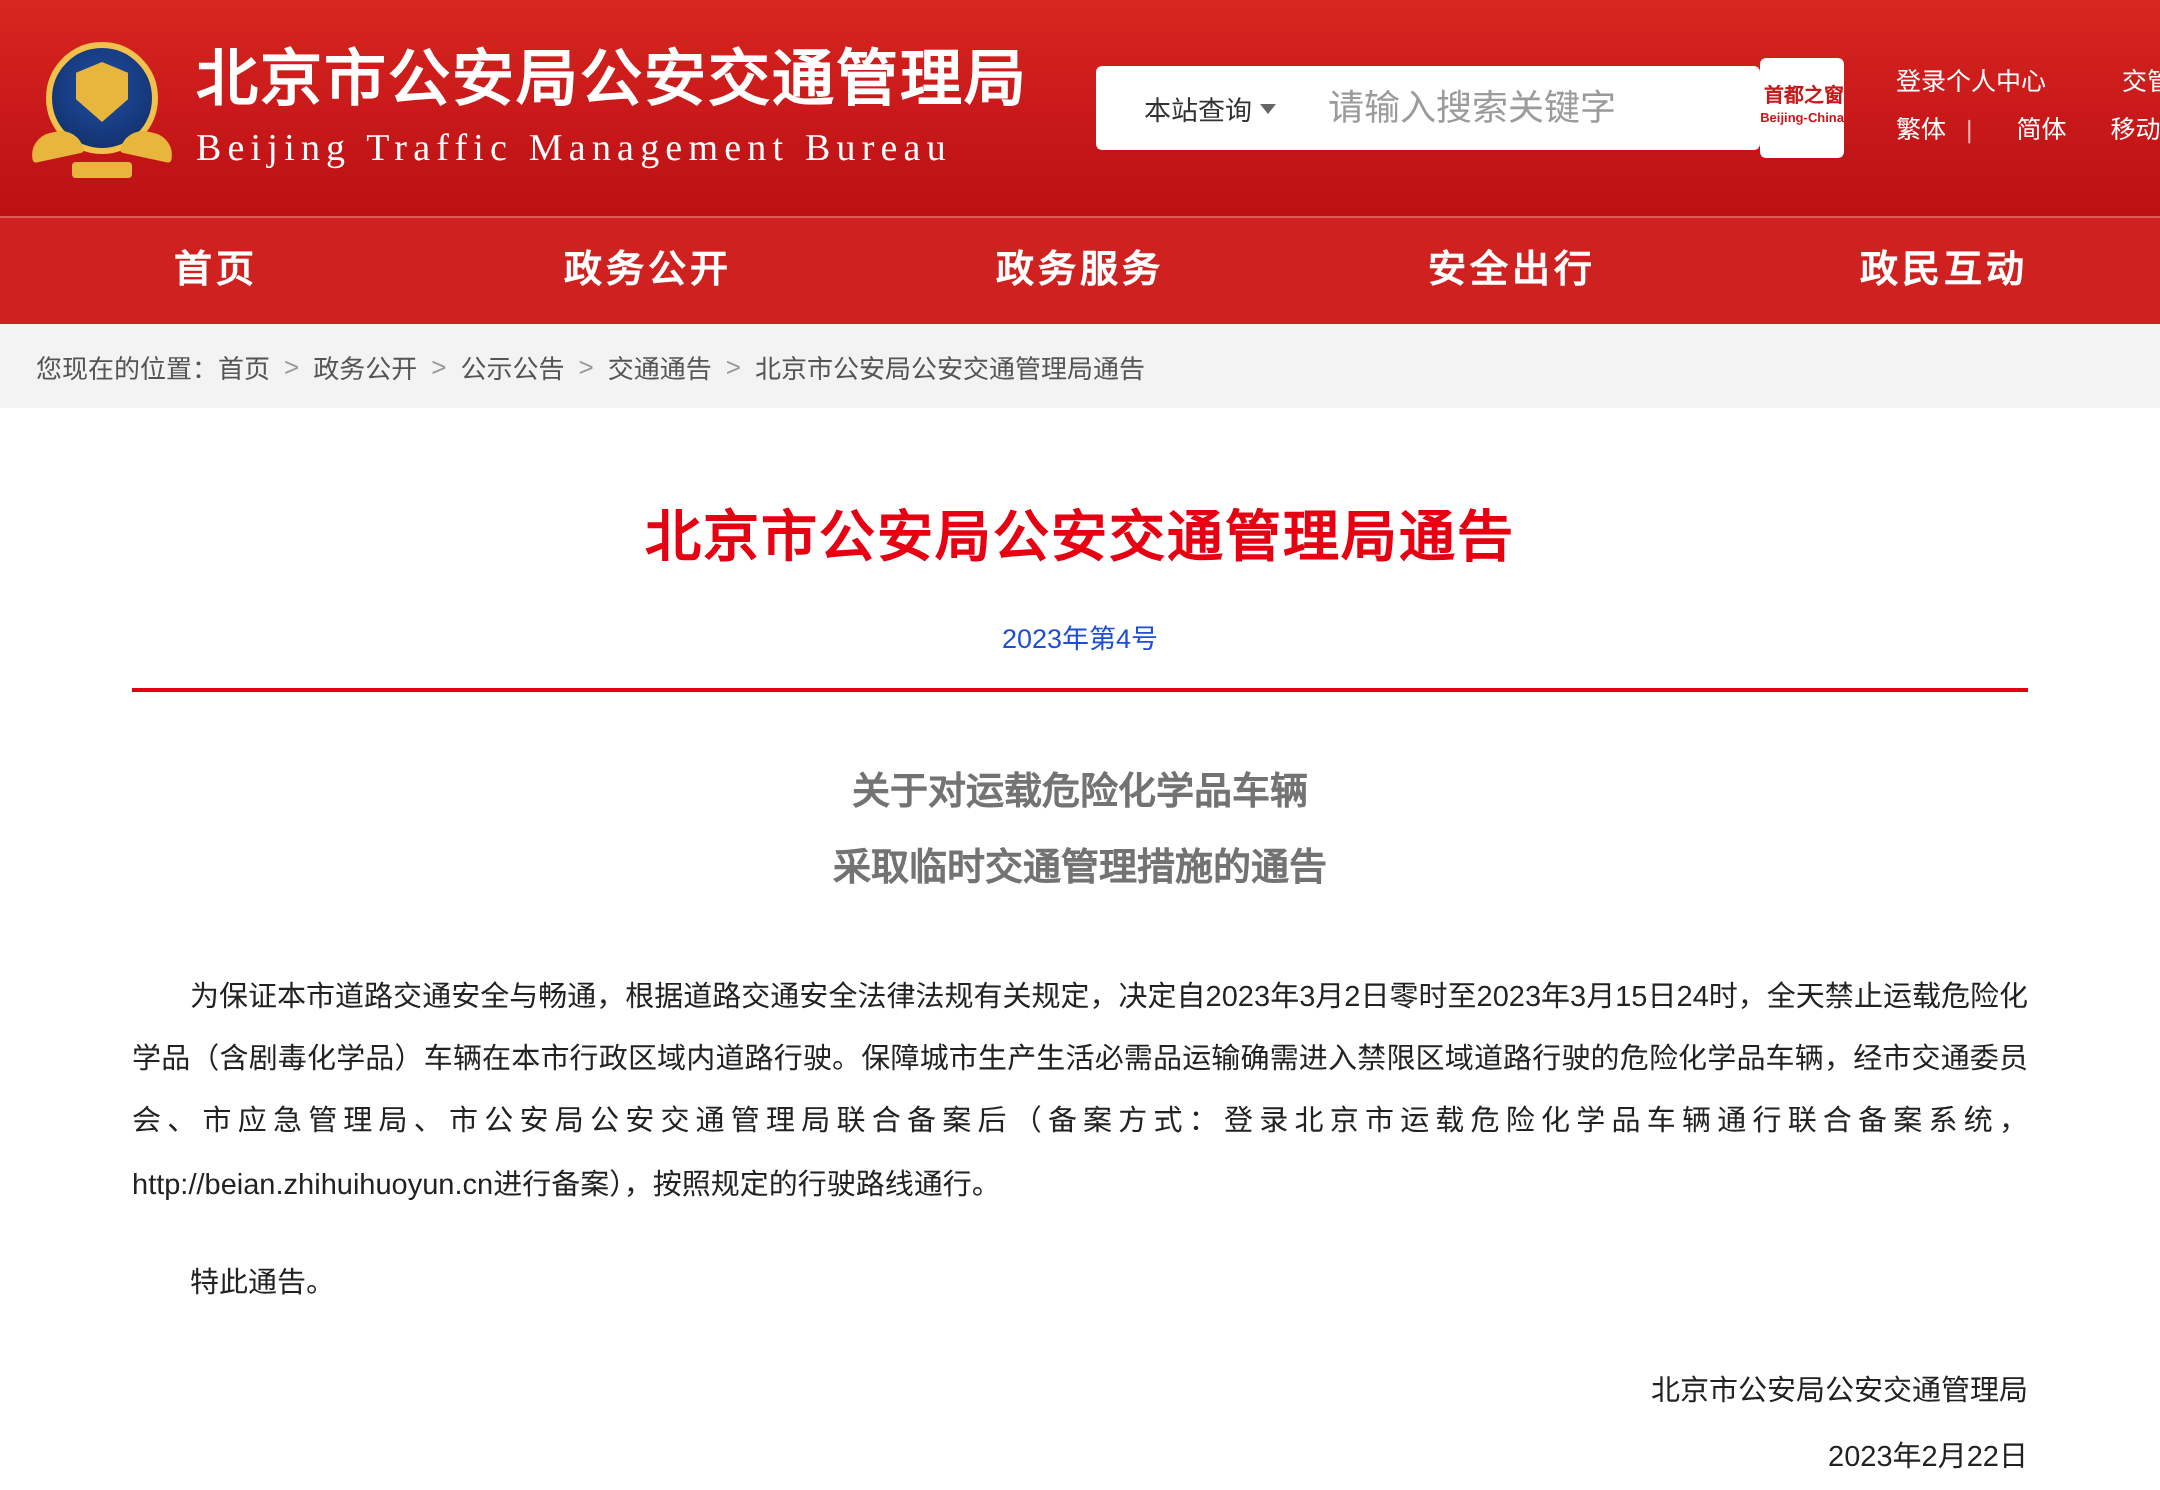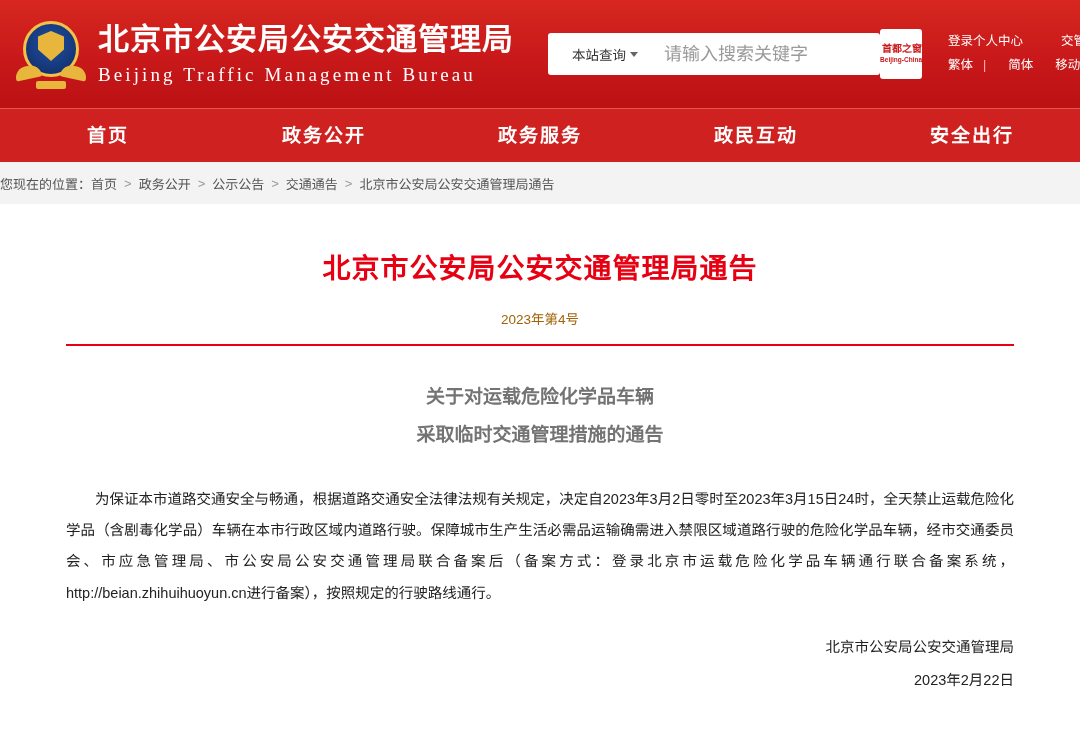--- a/index.html
+++ b/index.html
@@ -195,20 +195,21 @@
     line-height: 54px;
     height: 54px;
   }
 
   
   .breadcrumb {
     height: 42px;
     background: #f3f3f3;
     display: flex;
     align-items: center;
+    padding-left: 18px;
     font-size: 13px;
     color: #555;
   }
   .breadcrumb a { color: #555; text-decoration: none; cursor: pointer; }
   .bc-sep { margin: 0 7px; color: #999; }
 
   
   .content {
     background: #fff;
     min-height: 541px;
@@ -218,21 +219,21 @@
     text-align: center;
     color: #e60012;
     font-size: 28px;
     font-weight: bold;
     letter-spacing: 1px;
     margin-top: 16px;
     font-family: "Liberation Sans", "DejaVu Sans", sans-serif;
   }
   .doc-number {
     text-align: center;
-    color: #a16207;
+    color: #1d4ed8;
     font-size: 13.5px;
     margin-top: 22px;
   }
   .rule {
     height: 2px;
     background: #e60012;
     margin-top: 16px;
   }
   .subtitle {
     text-align: center;
@@ -310,22 +311,22 @@
 
         </div>
       </div>
     </div>
   </div>
 
   <div class="nav">
     <div class="nav-item">首页</div>
     <div class="nav-item">政务公开</div>
     <div class="nav-item">政务服务</div>
+    <div class="nav-item">安全出行</div>
     <div class="nav-item">政民互动</div>
-    <div class="nav-item">安全出行</div>
   </div>
 
   <div class="breadcrumb">
     <span>您现在的位置：</span>
     <a>首页</a>
     <span class="bc-sep">&gt;</span>
     <a>政务公开</a>
     <span class="bc-sep">&gt;</span>
     <a>公示公告</a>
     <span class="bc-sep">&gt;</span>
@@ -339,20 +340,21 @@
     <div class="doc-number">2023年第4号</div>
     <div class="rule"></div>
 
     <div class="subtitle">
       <div>关于对运载危险化学品车辆</div>
       <div>采取临时交通管理措施的通告</div>
     </div>
 
     <div class="body-text">
       <p>为保证本市道路交通安全与畅通，根据道路交通安全法律法规有关规定，决定自2023年3月2日零时至2023年3月15日24时，全天禁止运载危险化学品（含剧毒化学品）车辆在本市行政区域内道路行驶。保障城市生产生活必需品运输确需进入禁限区域道路行驶的危险化学品车辆，经市交通委员会、市应急管理局、市公安局公安交通管理局联合备案后（备案方式：登录北京市运载危险化学品车辆通行联合备案系统，http://beian.zhihuihuoyun.cn进行备案），按照规定的行驶路线通行。</p>
+      <p>特此通告。</p>
     </div>
 
     <div class="signature">
       <div>北京市公安局公安交通管理局</div>
       <div>2023年2月22日</div>
     </div>
   </div>
 </div>
 
 </body></html>

